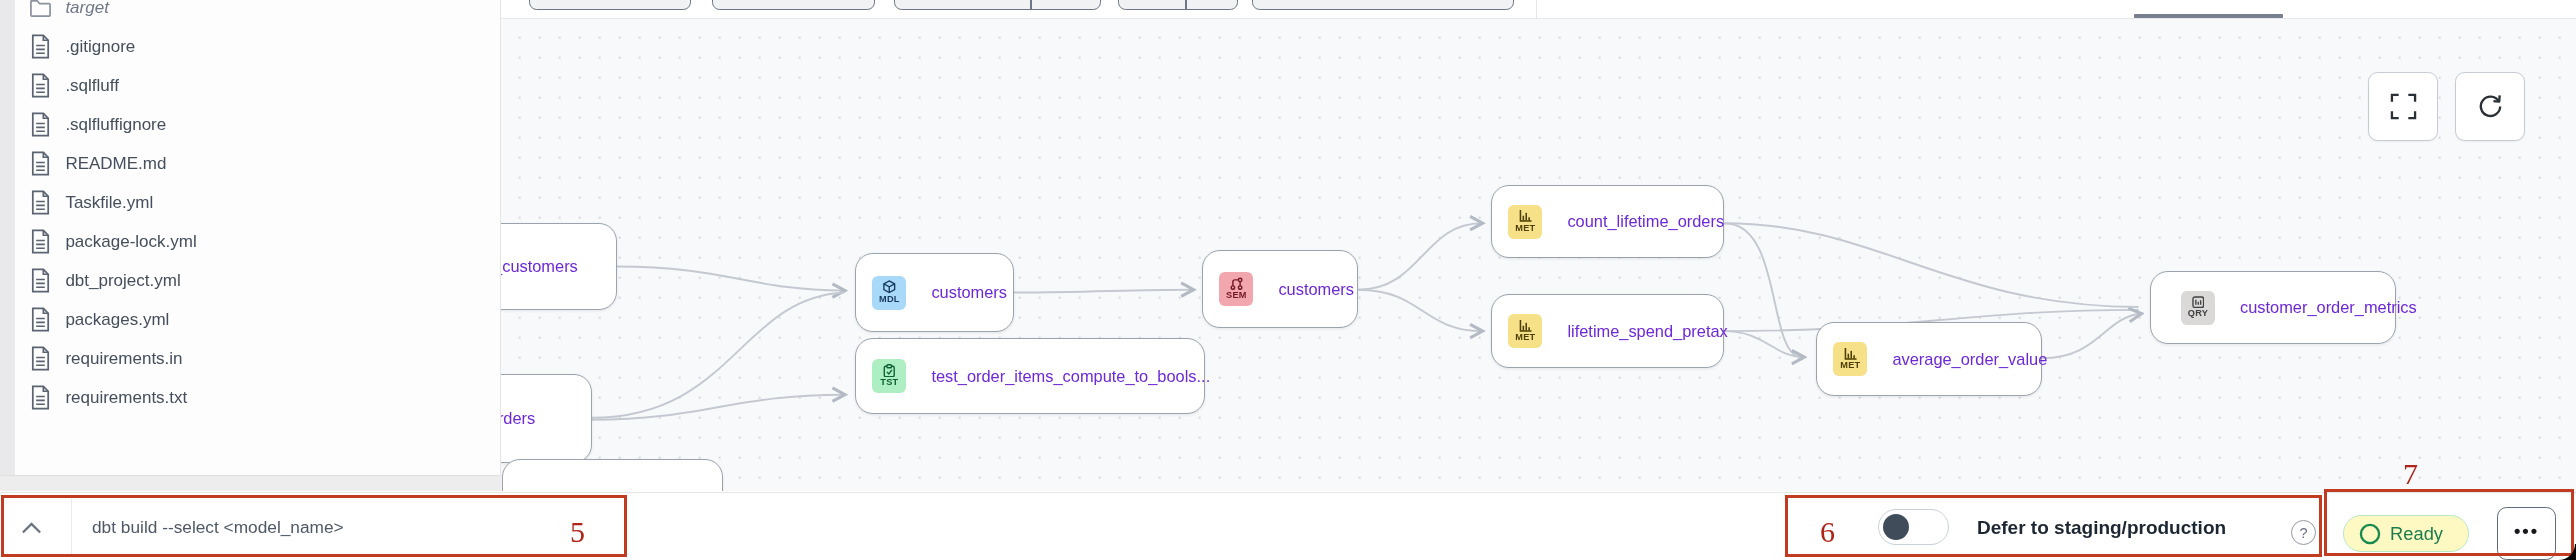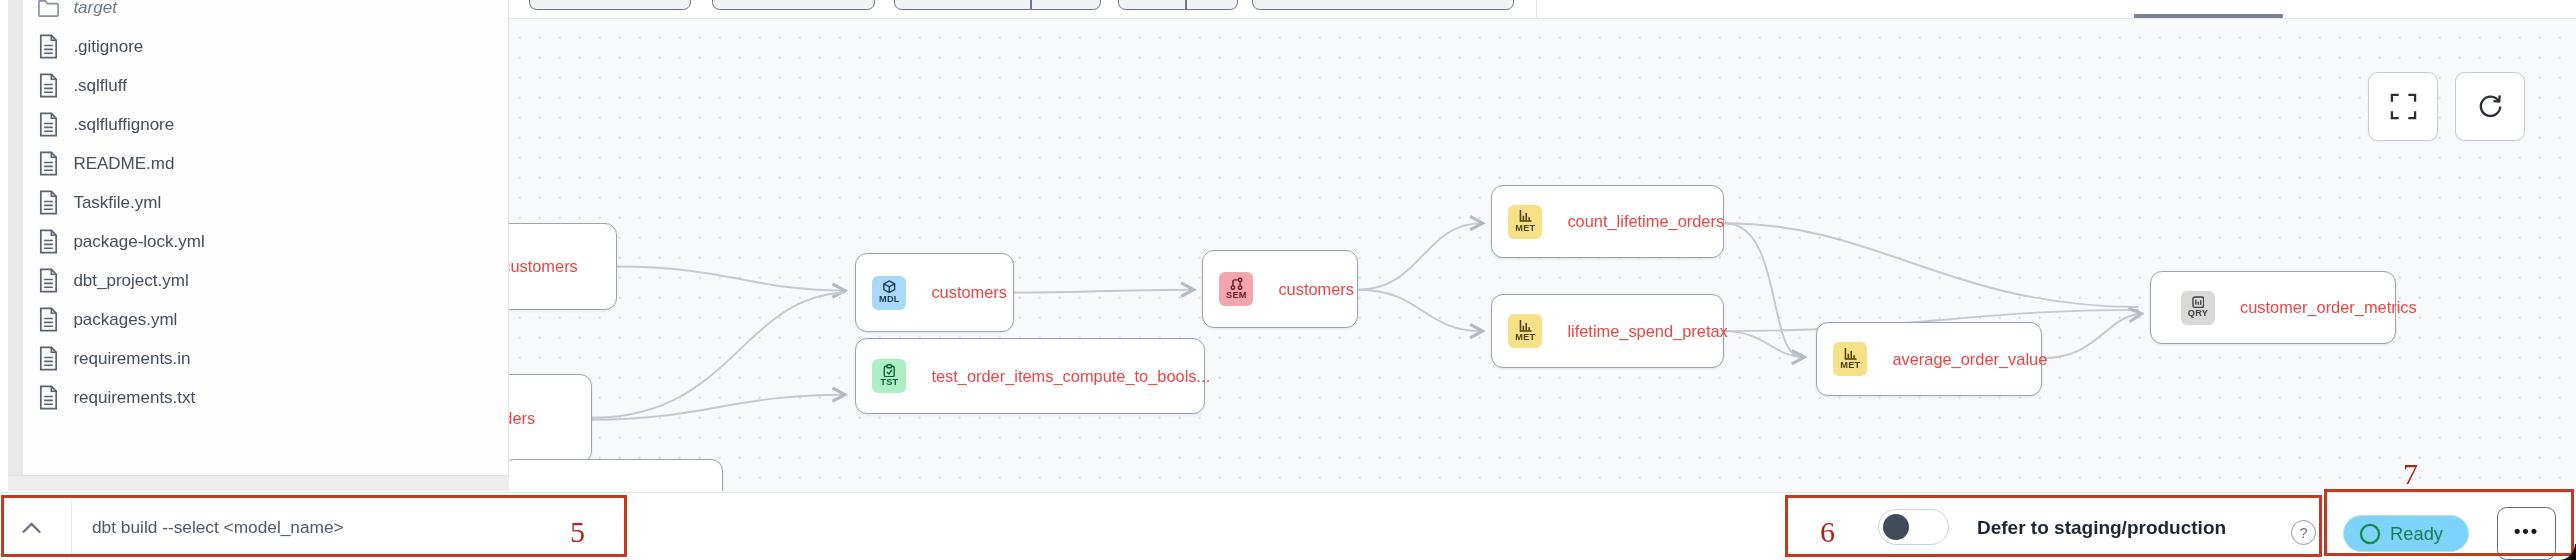--- a/index.html
+++ b/index.html
@@ -1,21 +1,21 @@
 <!DOCTYPE html>
 <html><head>
 <meta charset="utf-8">
 <style>
   * { margin:0; padding:0; box-sizing:border-box; }
   html,body { width:2576px; height:561px; overflow:hidden; }
   body { font-family:"Liberation Sans", sans-serif; background:#ffffff; position:relative; }
   #stage { position:absolute; inset:0; width:2576px; height:561px; overflow:hidden; background:#fff; }
 
   
-  .sidebar { position:absolute; left:0; top:0; width:501px; height:491px; background:#fdfdfd; border-right:1px solid #e2e4e8; z-index:30;margin-left:8px; }
+  .sidebar { position:absolute; left:0; top:0; width:501px; height:491px; background:#fdfdfd; border-right:1px solid #e2e4e8; z-index:30; }
   .sidebar .gutter { position:absolute; left:0; top:0; width:15.4px; height:100%; background:#e9e9eb; }
   .file-rows { position:absolute; left:15.4px; top:-11.6px; right:0; }
   .file-row { height:39px; display:flex; align-items:center; padding-left:13.5px; cursor:pointer; }
   .file-row .ficon { width:23px; height:25px; margin-right:13.5px; flex:0 0 auto; }
   .file-row .fname { font-size:17px; color:#454e5c; white-space:nowrap; }
   .file-row.folder .fname { font-style:italic; color:#6f7887; }
   .scroll-strip { position:absolute; left:0; bottom:0; width:501px; height:16.4px; background:#ededee; border-top:1px solid #e0e0e2; }
 
   
   .topstrip { position:absolute; left:501px; top:0; width:2075px; height:19px; background:#ffffff; border-bottom:1px solid #e6e8ec; z-index:20; }
@@ -24,24 +24,24 @@
   .strip-divider { position:absolute; top:0; width:1px; height:19px; background:#e4e6ea; }
   .tab-underline { position:absolute; top:13.5px; height:4.8px; background:#78808f; border-radius:1px; }
 
   
   .canvas { position:absolute; left:501px; top:19px; width:2075px; height:472px; overflow:hidden;
             background:#f8f9fb;
             background-image:radial-gradient(#d6d8dc 1.3px, rgba(0,0,0,0) 1.3px);
             background-size:20px 20px; background-position:8.7px 8.7px; z-index:10; }
   .edges { position:absolute; left:0; top:0; width:2075px; height:472px; }
 
-  .gnode { position:absolute; background:#ffffff; border:1.4px solid #9aa3ae; border-radius:12px;
+  .gnode { position:absolute; background:#ffffff; border:1.4px solid #9aa3ae; border-radius:18px;
            box-shadow:0 1px 2.9px rgba(40,50,60,.10); display:flex; align-items:center; cursor:pointer; }
   .gnode.centered { justify-content:center; }
-  .gnode .nlabel { font-size:16.4px; color:#ef4444; white-space:nowrap; }
+  .gnode .nlabel { font-size:16.4px; color:#6d28d9; white-space:nowrap; }
   .nbadge { width:34px; height:34px; border-radius:5.8px; margin:0 0 0 16.4px; flex:0 0 auto;
             display:flex; flex-direction:column; align-items:center; justify-content:center; }
   .nbadge svg { display:block; }
   .nbadge .btxt { font-size:9.2px; font-weight:bold; line-height:9.6px; margin-top:1px; letter-spacing:0.3px; }
   .nbadge + .nlabel { margin-left:25px; }
   .badge-mdl { background:#a9d9f8; } .badge-mdl .btxt{ color:#16395c; }
   .badge-tst { background:#aeeec3; } .badge-tst .btxt{ color:#0b5f33; }
   .badge-sem { background:#f2a6ad; } .badge-sem .btxt{ color:#731824; }
   .badge-met { background:#f6e189; } .badge-met .btxt{ color:#4d3f05; }
   .badge-qry { background:#dbd9d7;margin-left:30px; } .badge-qry .btxt{ color:#3f4042; }
@@ -69,21 +69,21 @@
               font-size:17.3px; color:#4e5866; white-space:nowrap; }
   .toggle { position:absolute; left:1878px; top:16.4px; width:71px; height:36px; border-radius:18.3px;
             background:#fff; border:1.4px solid #c9d1da; cursor:pointer; }
   .toggle .knob { position:absolute; left:3.9px; top:3.4px; width:26px; height:26px; border-radius:50%; background:#414c5b; }
   .defer-label { position:absolute; left:1977px; top:0; height:69px; display:flex; align-items:center;
                  font-size:19px; font-weight:bold; color:#1d2633; white-space:nowrap; }
   .help-icon { position:absolute; left:2291px; top:27px; width:25px; height:25px; border-radius:50%;
                border:1.4px solid #939aa5; color:#6b7280; font-size:14.5px; display:flex; align-items:center;
                justify-content:center; cursor:pointer; background:#fff; }
   .ready-badge { position:absolute; left:2343px; top:22px; width:126px; height:37px; border-radius:18.3px;
-                 background:#7dd3fc; border:1px solid #b7e8c6; display:flex; align-items:center;
+                 background:#fef9c3; border:1px solid #b7e8c6; display:flex; align-items:center;
                  padding-left:14.5px; cursor:pointer; }
   .ready-badge .rtxt { font-size:18.3px; color:#1c7c4f; margin-left:9.6px; }
   .menu-btn { position:absolute; left:2497px; top:13.5px; width:59px; height:53px; background:#fff;
               border:1.9px solid #5f6b7a; border-radius:9.6px; display:flex; align-items:center;
               justify-content:center; cursor:pointer; font-size:18.3px; font-weight:bold; color:#16181b;
               letter-spacing:1.9px; padding-bottom:3.9px; }
 
   
   .ann-box { position:absolute; border:3.9px solid #c23a20; z-index:60; pointer-events:none; }
   .ann-num { position:absolute; z-index:61; font-family:"Liberation Serif", serif; font-size:30px;

